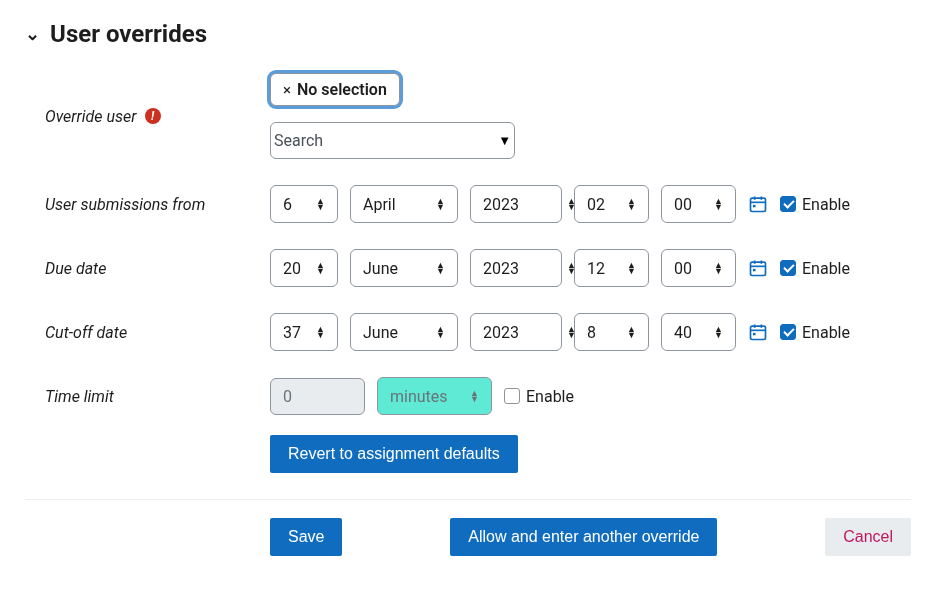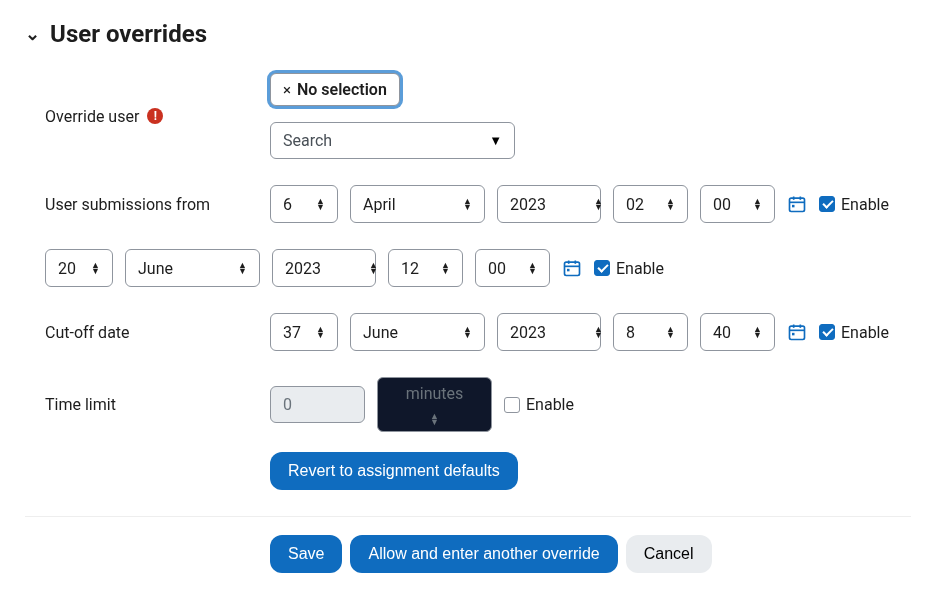--- a/index.html
+++ b/index.html
@@ -28,20 +28,21 @@
     margin-bottom: 26px;
     padding-left: 20px;
   }
   .label-col {
     width: 225px;
     display: flex;
     align-items: center;
     gap: 8px;
     font-size: 16px;
     color: #1d1d1d;
+    font-style: italic;
   }
   .required-icon {
     display:inline-flex;
     width:16px; height:16px;
     background:#ca3120;
     border-radius:50%;
     color:#fff;
     font-size:12px;
     font-weight:bold;
     align-items:center;
@@ -64,41 +65,41 @@
   }
   .selection-badge .x { font-weight:400; font-size:15px; }
 
   .search-box {
     display:flex;
     align-items:center;
     justify-content:space-between;
     width:245px;
     border:1px solid #8f959e;
     border-radius:6px;
-    padding:8px 12px;
+    padding:8px 3px;
     font-size:16px;
     color:#495057;
     background:#fff;
   }
   .search-box .tri { color:#000; font-size:13px; }
 
   .sel {
     display:inline-flex;
     align-items:center;
     justify-content:space-between;
     border:1px solid #8f959e;
     border-radius:6px;
     padding:6px 12px;
     font-size:16px;
     background:#fff;
     color:#1d1d1d;
     min-height:38px;
     gap:10px;
   }
-  .sel.disabled { background:#0f172a; color:#6a737b;flex-direction:column; }
+  .sel.disabled { background:#5eead4; color:#6a737b; }
   .sel .sort { display:flex; flex-direction:column; line-height:6px; font-size:9px; color:#1d1d1d; }
   .sel.disabled .sort { color:#6a737b; }
 
   .num-input {
     border:1px solid #8f959e;
     border-radius:6px;
     padding:8px 12px;
     font-size:16px;
     width:95px;
     background:#e9ecef;
@@ -121,35 +122,35 @@
   .chk:checked::after {
     content:""; position:absolute; left:5px; top:1px;
     width:4px; height:8px;
     border:solid #fff; border-width:0 2px 2px 0;
     transform:rotate(45deg);
   }
   .chk-label { font-size:16px; display:inline-flex; align-items:center; gap:6px; }
 
   .btn {
     border:none;
-    border-radius:12px;
+    border-radius:2px;
     padding:10px 18px;
     font-size:16px;
     cursor:pointer;
   }
   .btn-primary { background:#0f6cbf; color:#fff; }
-  .btn-secondary { background:#e9ecef; color:#000000; }
+  .btn-secondary { background:#e9ecef; color:#be185d; }
 
   .actions-defaults { margin-top:-6px; }
   hr.sep { border:none; border-top:1px solid #eee; margin:25px 0 18px; }
-  .bottom-actions { display:flex; gap:8px; padding-left:245px; }
+  .bottom-actions { display:flex; gap:8px; padding-left:245px;justify-content:space-between; }
 
   .w-day   { width:68px; }
-  .w-month { width:135px; }
-  .w-year  { width:104px;gap:48px; }
+  .w-month { width:108px; }
+  .w-year  { width:92px;gap:48px; }
   .w-hm    { width:75px;align-items:center; }
   .w-unit  { width:115px; }
 </style>
 </head>
 <body>
 
 <div class="section-header">
   <span class="collapse-caret">⌄</span>
   <h2>User overrides</h2>
 </div>
@@ -221,20 +222,23 @@
         </svg>
     </span>
     <label class="chk-label">
       <input type="checkbox" class="chk" checked="" style="">
       <span>Enable</span>
     </label>
   </div>
 </div>
 
 <div class="form-row">
+  <div class="label-col">
+    <span>Due date</span>
+  </div>
   <div class="field-col">
     <span class="sel w-day">
         <span>20</span>
         <span class="sort">
           <span>▲</span>
           <span>▼</span>
         </span>
       </span>
     <span class="sel w-month">
         <span>June</span>

